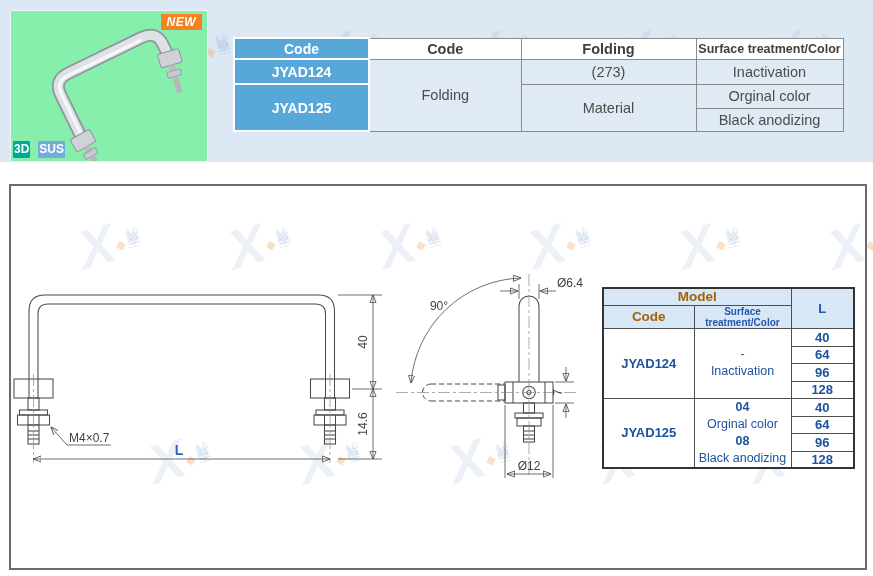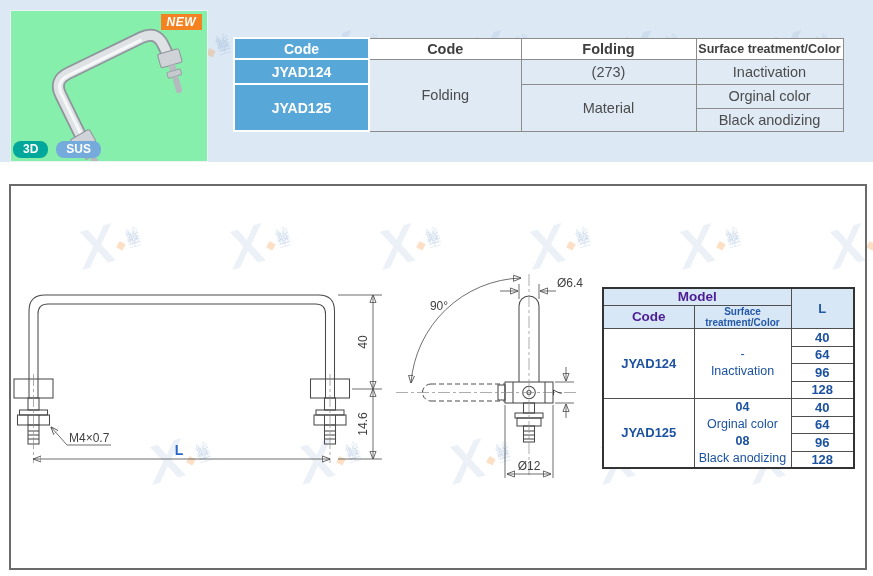--- a/index.html
+++ b/index.html
@@ -13,21 +13,21 @@
   .wm-x{font-size:54px;font-weight:bold;font-style:italic;line-height:1;
         color:rgba(125,160,205,0.15);}
   .wm-dot{width:7px;height:7px;background:rgba(244,148,58,0.30);transform:rotate(45deg);margin-top:30px;}
   .wm-t{writing-mode:vertical-rl;font-size:14px;letter-spacing:4px;color:rgba(125,160,205,0.22);margin-top:6px;}
   
   .photo-box{position:absolute;left:10px;top:10px;width:196px;height:150px;background:#86efac;
              border:1px solid #eef3f8;z-index:2;}
   .new-badge{position:absolute;top:3px;right:5px;background:#f58220;color:#fff;font-style:italic;
              font-weight:bold;font-size:12px;padding:1px 6px;letter-spacing:.5px;}
   .tags{position:absolute;left:2px;bottom:3px;display:flex;gap:8px;}
-  .tag{color:#fff;font-weight:bold;font-size:12px;padding:1px 10px;border-radius:8px;line-height:15px;}
+  .tag{color:#fff;font-weight:bold;font-size:12px;padding:1px 1px;border-radius:1px;line-height:15px;}
   .tag-3d{background:#00a79b;}
   .tag-sus{background:#74aadc;}
   .photo-svg{position:absolute;left:0;top:0;width:196px;height:150px;}
   
   table{border-spacing:0;}
   .top-table{position:absolute;left:233px;top:37px;z-index:2;border-collapse:collapse;table-layout:fixed;}
   .top-table th,.top-table td{border:1px solid #8c8c8c;text-align:center;vertical-align:middle;
       padding:0;overflow:hidden;white-space:nowrap;}
   .top-table th{background:#ffffff;color:#3f3f3f;font-weight:600;font-size:14.5px;}
   .top-table th.sm{font-size:12.5px;}
@@ -42,21 +42,21 @@
   .draw-svg .cl{stroke:#8a8a8a;stroke-width:0.7;stroke-dasharray:12 3 3 3;}
   .draw-svg .dash{stroke-dasharray:5 3;stroke-width:1;}
   .draw-svg text{fill:#3f3f3f;font-size:12px;stroke:none;font-family:"Liberation Sans",sans-serif;}
   .draw-svg text.blue{fill:#2a65c8;font-size:14px;font-weight:bold;}
   
   .spec-table{position:absolute;left:602px;top:287px;z-index:3;border-collapse:collapse;
               table-layout:fixed;border:2px solid #333;}
   .spec-table th,.spec-table td{border:1px solid #4f4f4f;text-align:center;vertical-align:middle;
       padding:0;overflow:hidden;}
   .spec-table th{background:#d8e7f5;}
-  .h-model,.h-code{font-size:13.5px;color:#4c1d95;font-weight:600;}
+  .h-model,.h-code{font-size:13.5px;color:#a16207;font-weight:600;}
   .h-surf{font-size:10px;color:#2458a8;font-weight:bold;}
   .h-len{font-size:13px;color:#2458a8;font-weight:bold;}
   .spec-table td{background:#ffffff;color:#1c52a0;}
   .spec-table td.code{font-size:13px;font-weight:bold;}
   .spec-table td.surf{font-size:12.5px;line-height:1.35;}
   .spec-table td.surf .b{font-weight:bold;}
   .spec-table td.len{font-size:13px;font-weight:bold;}
 </style>
 </head>
 <body>

